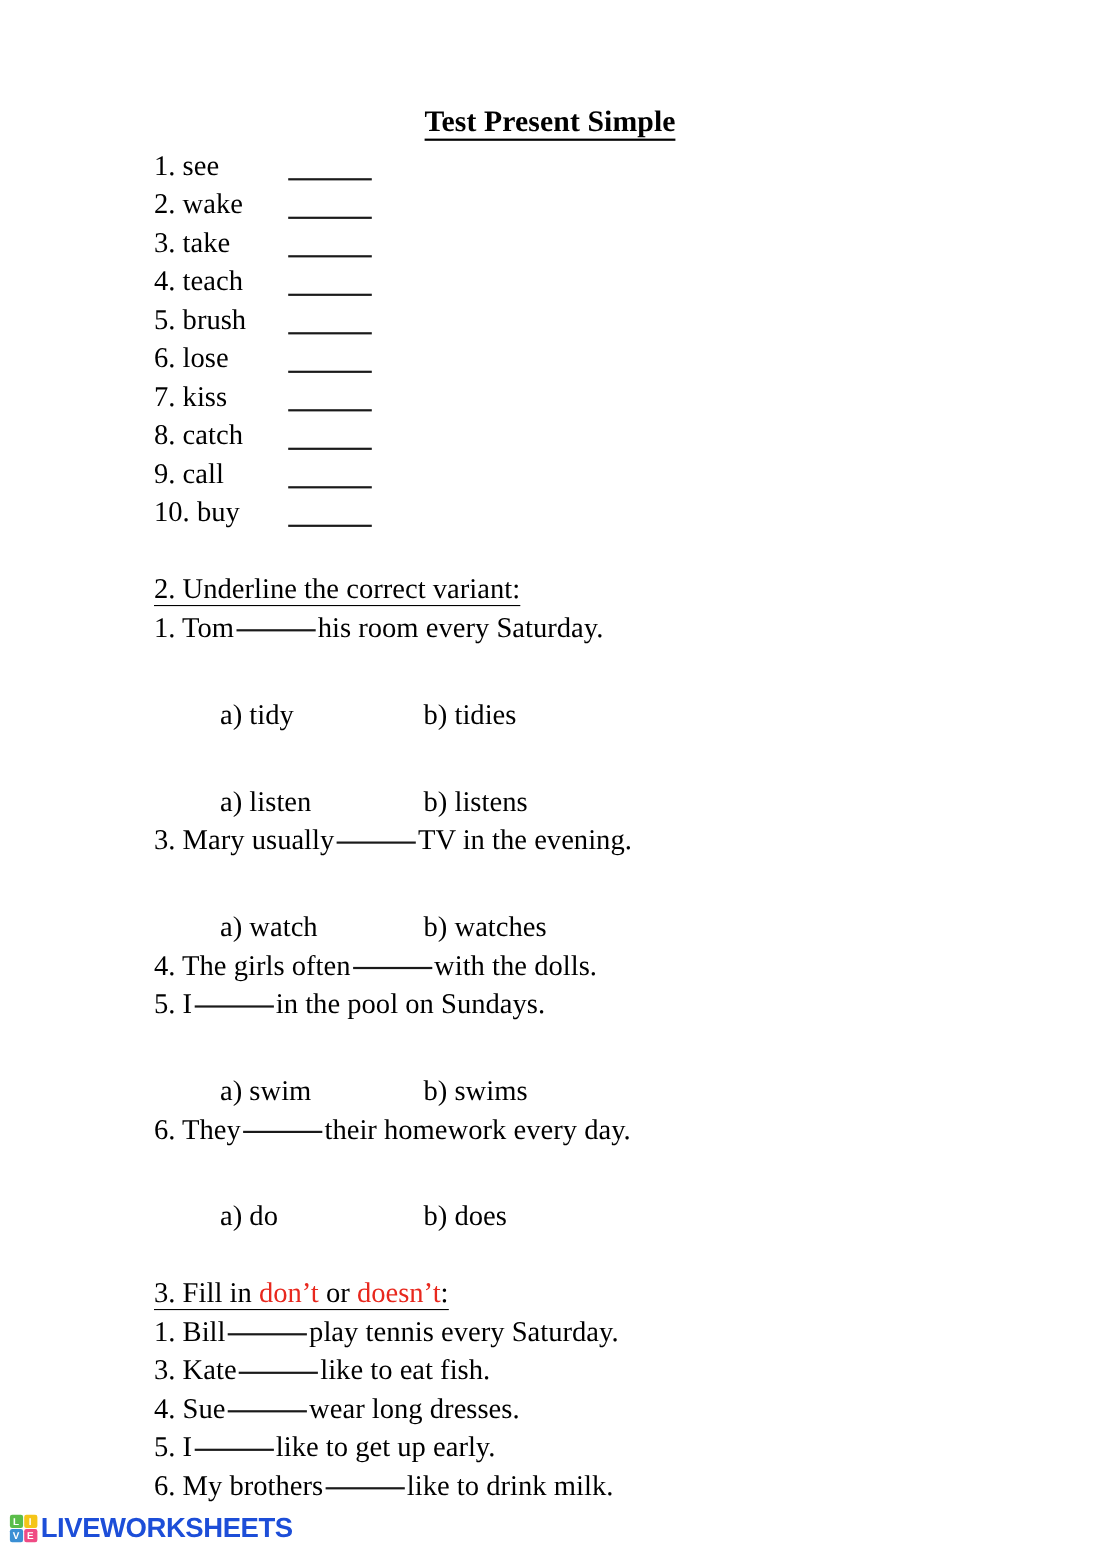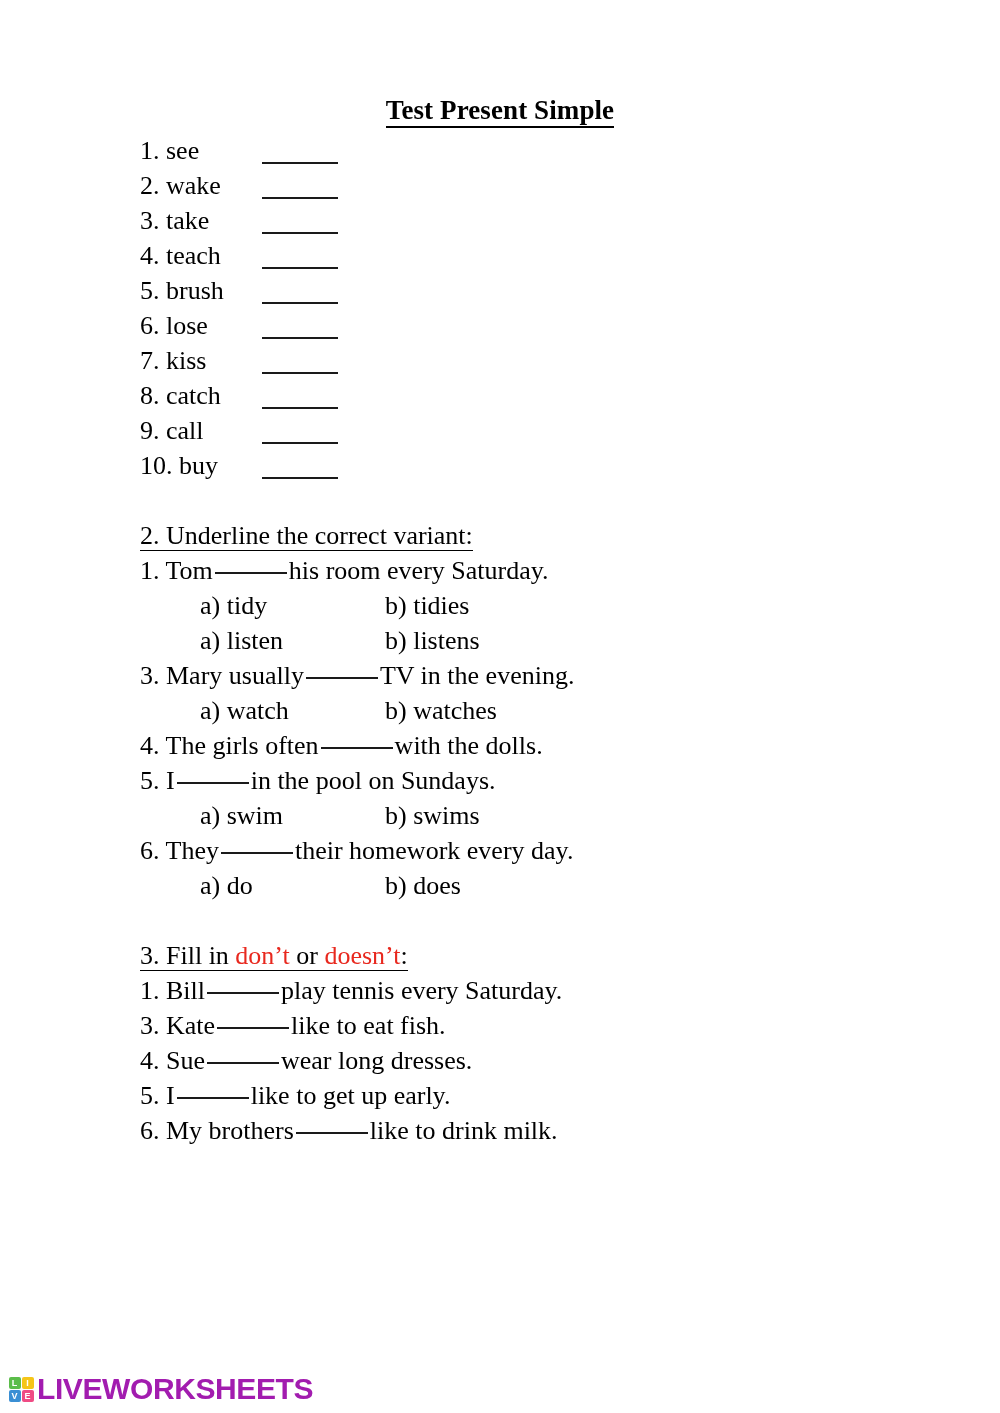--- a/index.html
+++ b/index.html
@@ -108,20 +108,21 @@
     white-space: nowrap;
     margin: 0;
     padding-left: 60px;
   }
   .opt-a {
     display: inline-block;
     width: 185px;
   }
   .opt-b {
     display: inline-block;
+    margin-top: 44px;
   }
 
   .gap {
     height: 35px;
   }
 
   
   .footer {
     position: absolute;
     left: 8px;
@@ -150,23 +151,23 @@
     line-height: 12px;
     text-align: center;
   }
   .tile.t-l { background: #5bbd4a; }
   .tile.t-i { background: #f5c518; }
   .tile.t-v { background: #3a8fd4; }
   .tile.t-e { background: #ef4b84; }
 
   .logo-word {
     font-family: "Liberation Sans", sans-serif;
-    font-size: 30px;
+    font-size: 25px;
     font-weight: bold;
-    color: #a21caf;
+    color: #1d4ed8;
     letter-spacing: -0.4px;
   }
 </style>
 </head>
 <body>
 
 <div class="sheet">
 
   <div class="page-title"><span class="tu">Test Present Simple</span></div>
 

